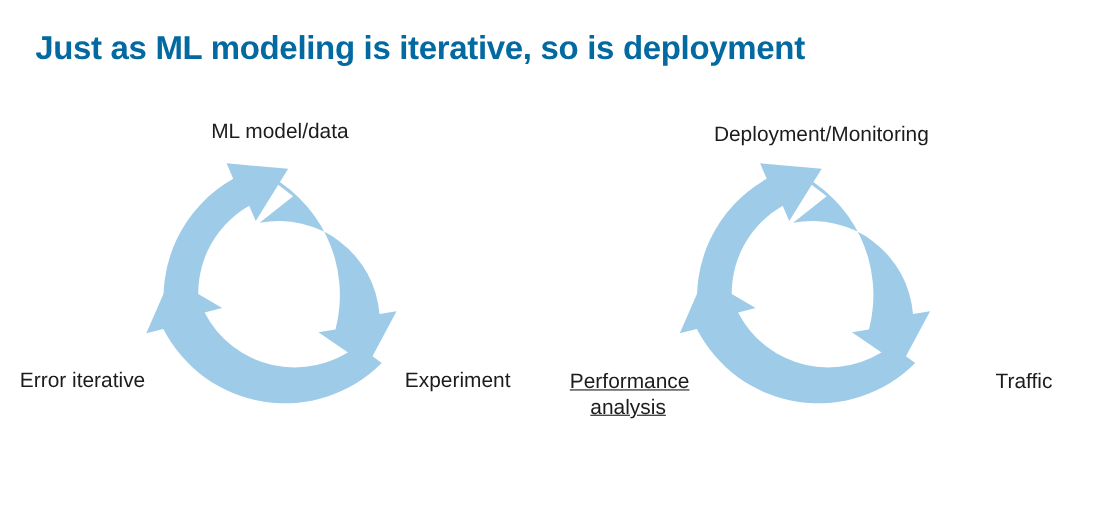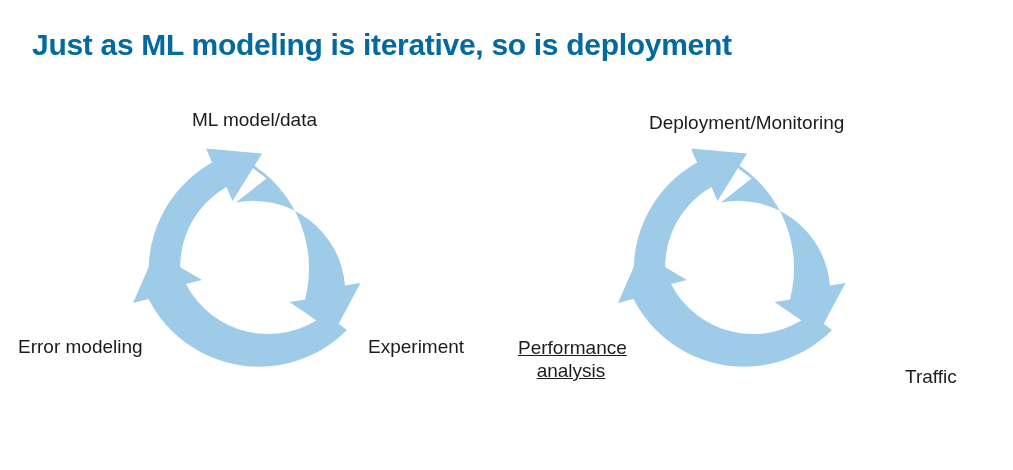--- a/index.html
+++ b/index.html
@@ -64,21 +64,21 @@
     line-height: 23px;
   }
 
   
   #label-ml-model   { left: 192px; top: 8px; }
   #label-experiment { left: 368px; top: 235px; }
   #label-error      { left: 18px;  top: 235px; }
 
   
   #label-deployment { left: 149px; top: 11px; text-align: right; }
-  #label-traffic    { left: 405px; top: 236px; margin-top: 29px; }
+  #label-traffic    { left: 405px; top: 236px; }
   #label-performance{ left: 18px;  top: 236px; width: 106px; text-decoration: underline; }
 </style>
 </head>
 <body style="background: rgb(255, 255, 255); color: rgb(26, 26, 26);">
 
 <div id="slide-title">Just as ML modeling is iterative, so is deployment</div>
 
 <div class="cycle" id="cycle-left">
 
   <svg class="cycle-svg" viewBox="0 0 500 330">
@@ -118,21 +118,21 @@
                L 186.0 184.0
                A 92 92 0 0 0 324.0 215.0
                Z"></path>
     </g>
   </svg>
 
   <div class="cycle-label" id="label-ml-model">ML model/data</div>
 
   <div class="cycle-label" id="label-experiment">Experiment</div>
 
-  <div class="cycle-label" id="label-error">Error modeling</div>
+  <div class="cycle-label" id="label-error">Error iterative</div>
 </div>
 
 <div class="cycle" id="cycle-right">
 
   <svg class="cycle-svg" viewBox="0 0 500 330">
     <g>
 
       <path fill="#9ecce8" d="M 135.5 192.0
                A 124 124 0 0 1 197.0 62.6
                L 191.0 48.5

